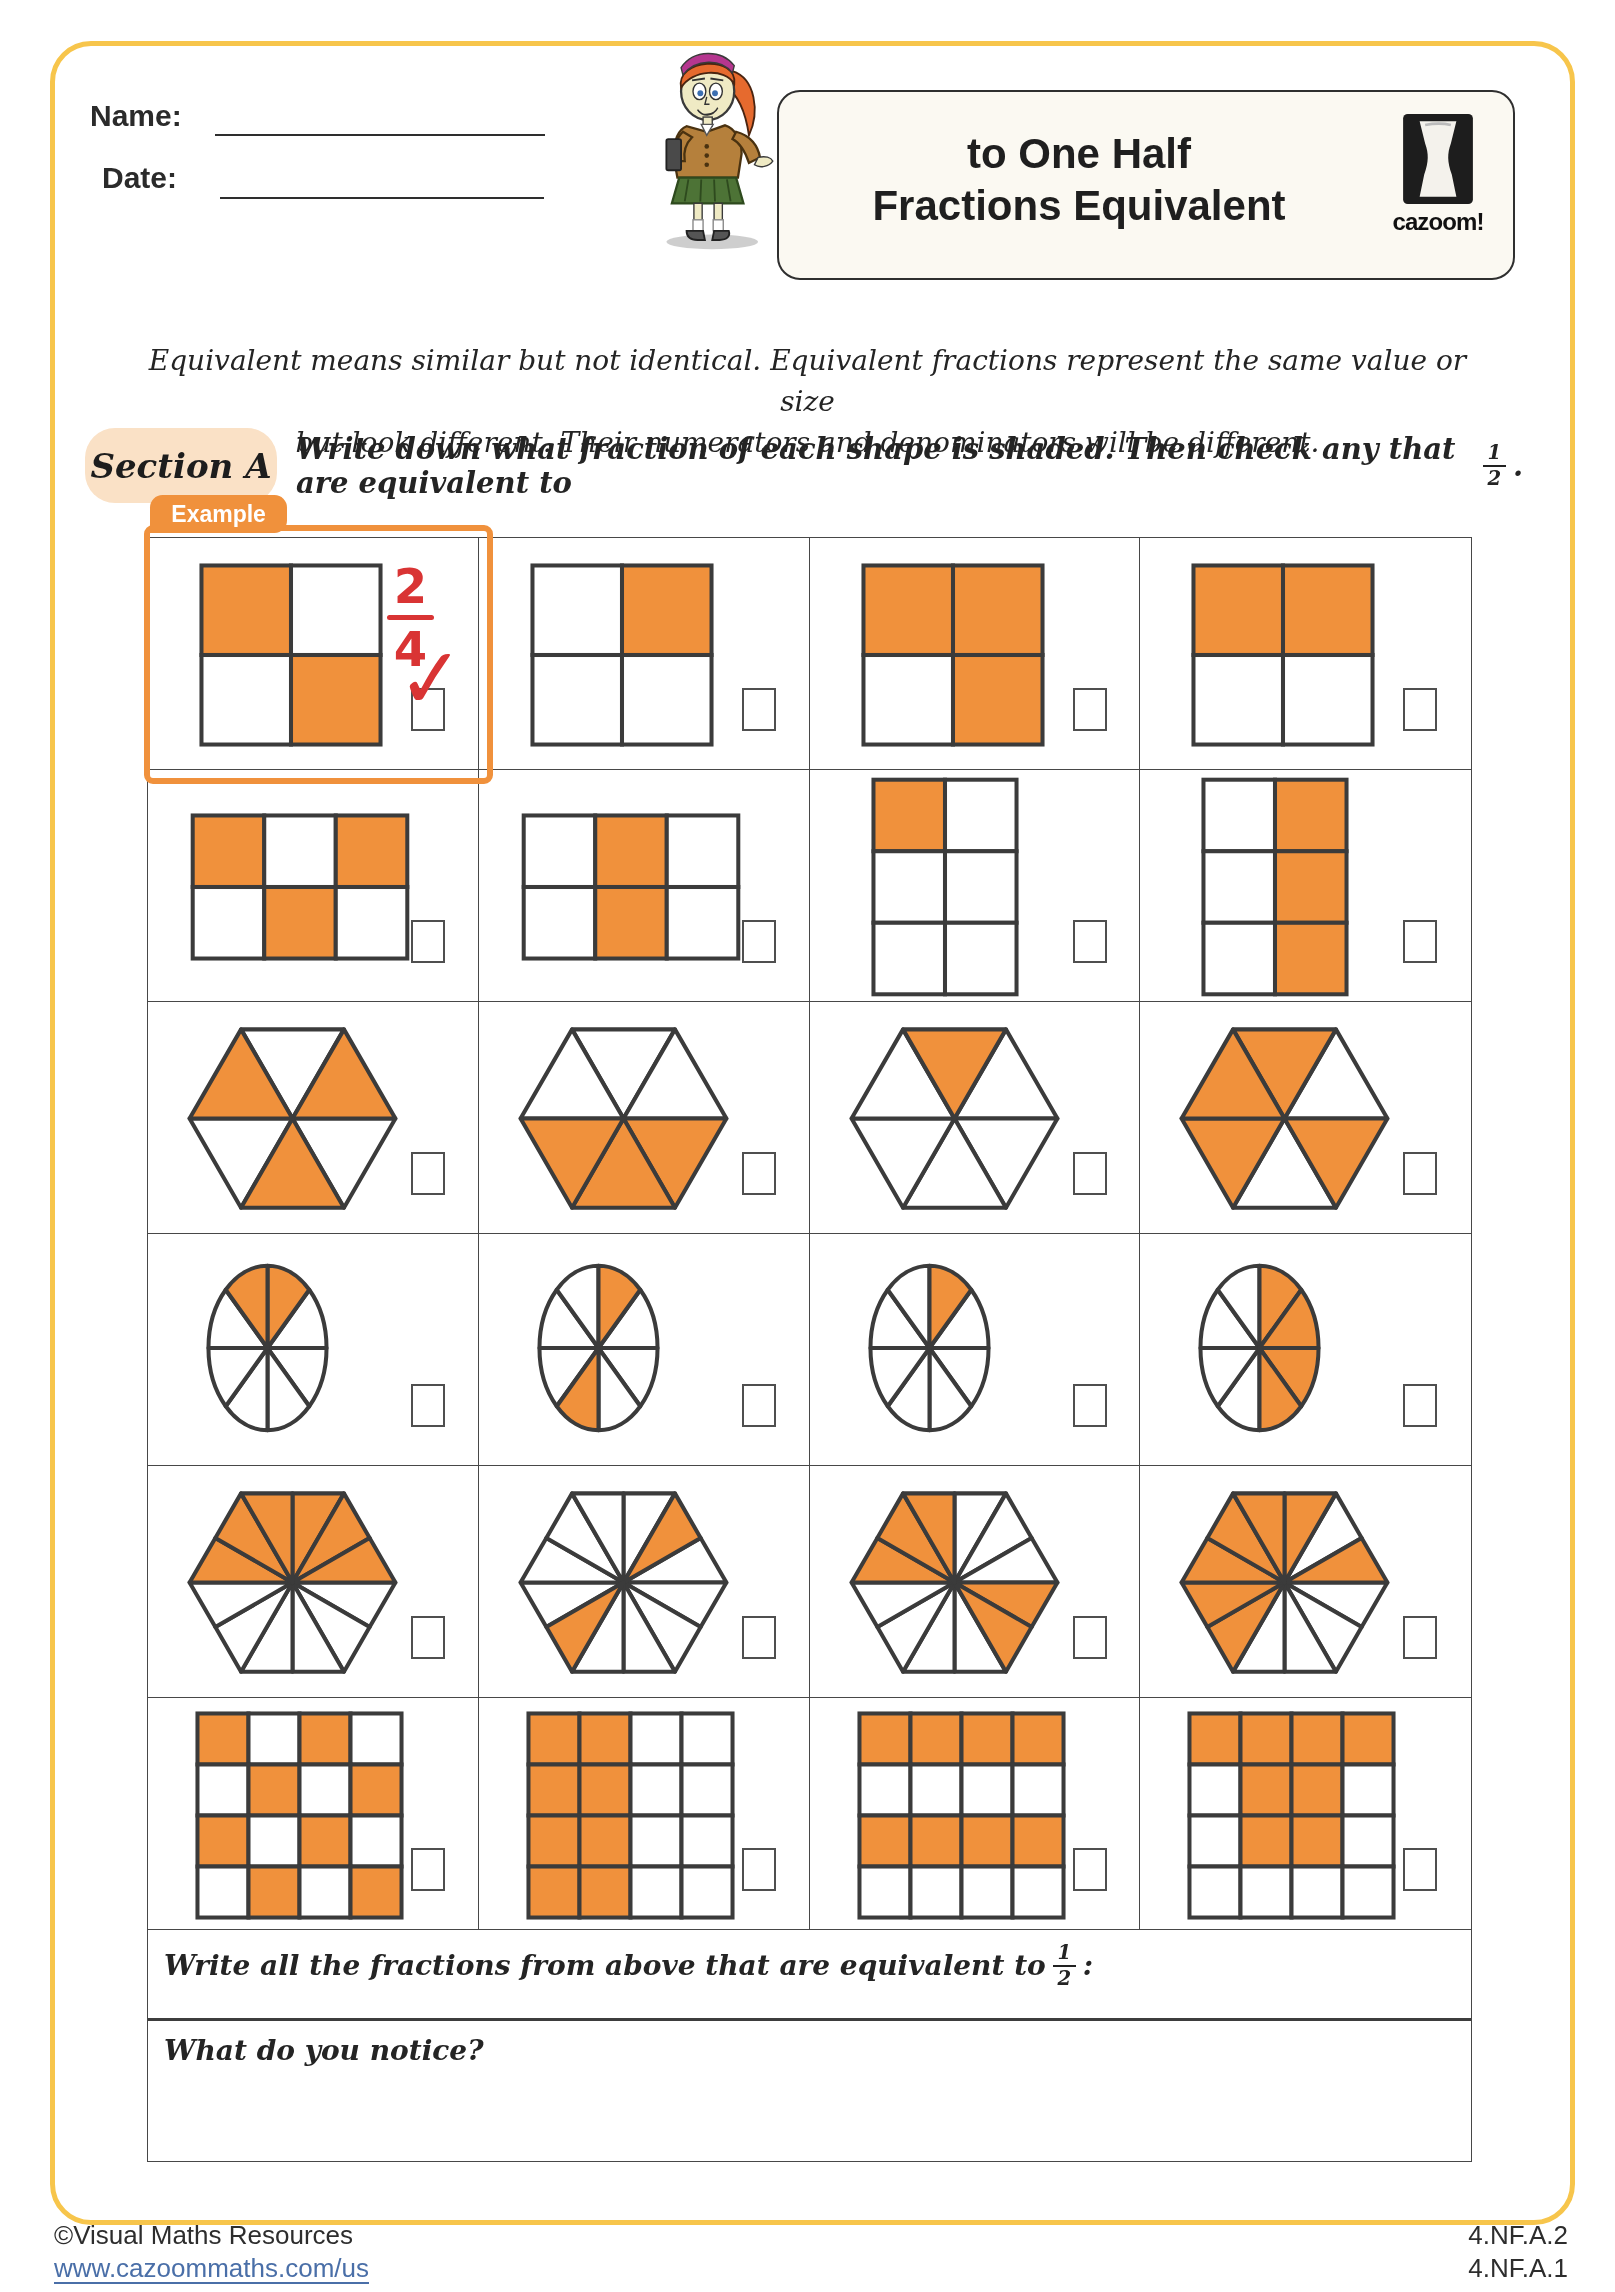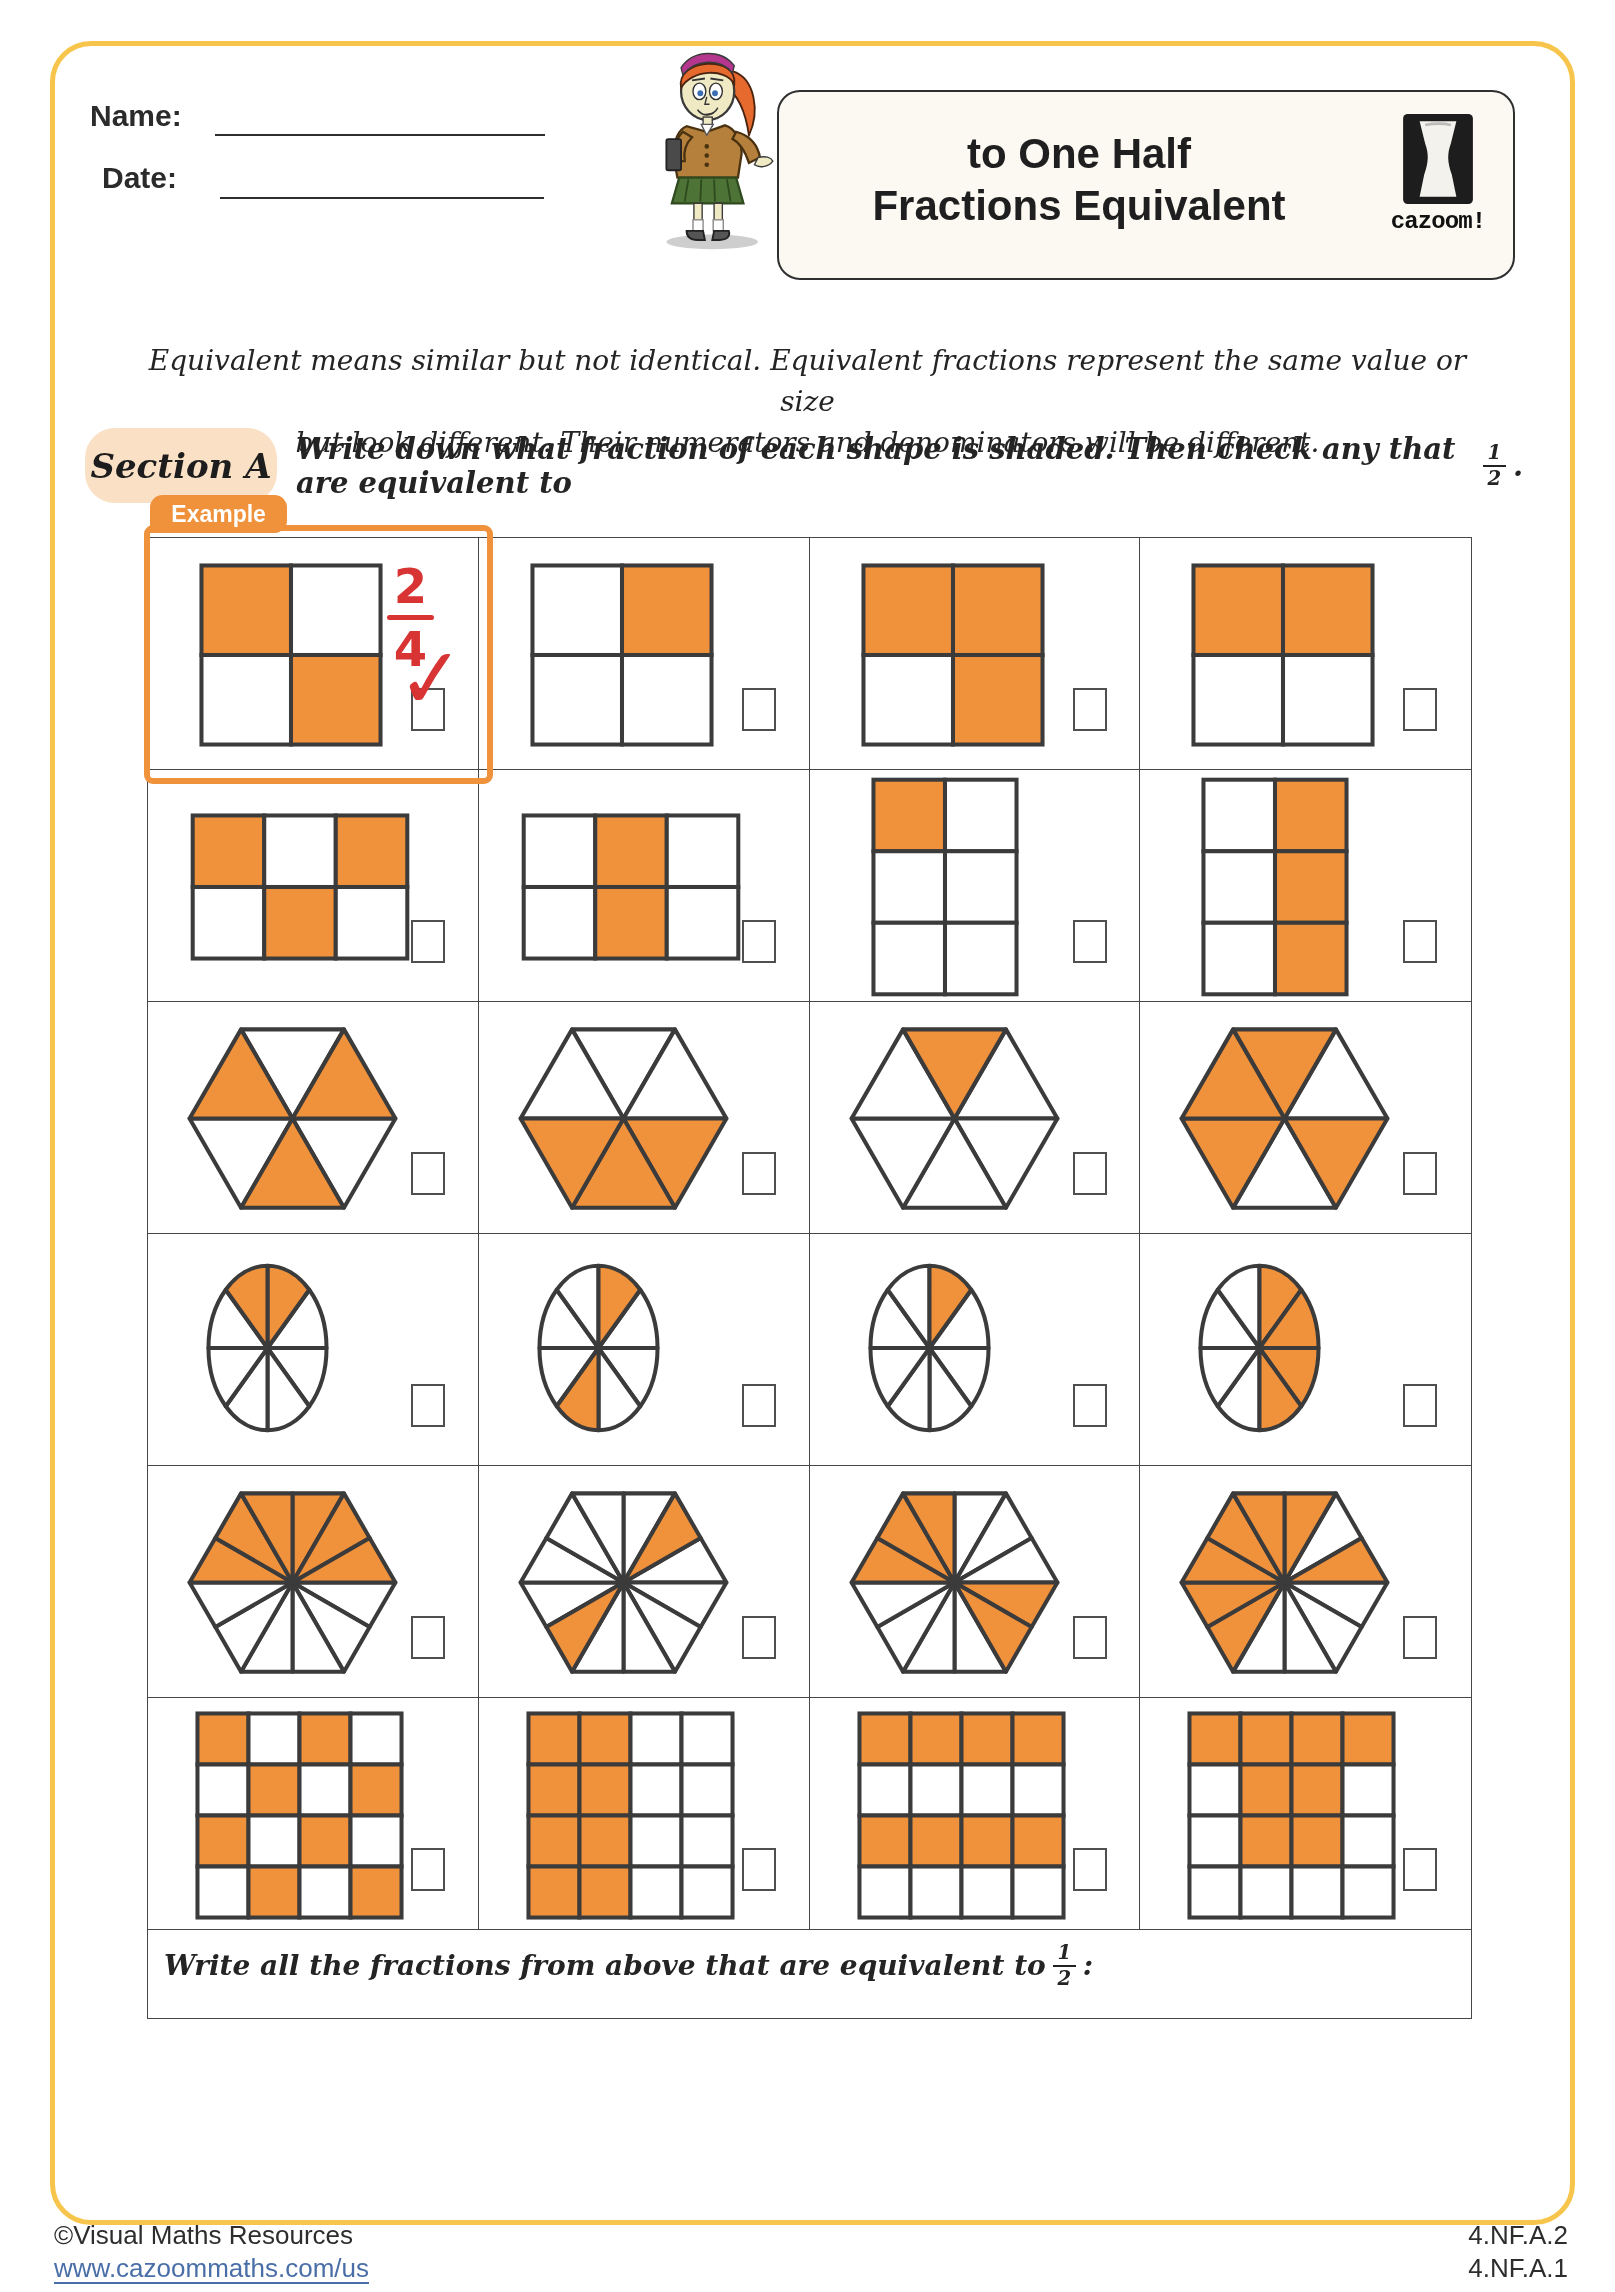--- a/index.html
+++ b/index.html
@@ -9,21 +9,21 @@
          border:5.4px solid #F7C54B;border-radius:41px;}
   
   .hdr-label{position:absolute;font-size:30px;font-weight:bold;color:#2b2b2b;}
   .hdr-line{position:absolute;height:0;border-top:2.7px solid #2e2e2e;}
   .girl{position:absolute;left:622px;top:40px;}
   .title-box{position:absolute;left:777px;top:90px;width:734px;height:186px;background:#FBF9F2;
              border:2.7px solid #2f2f2f;border-radius:23px;}
   .title-text{position:absolute;left:27px;top:36px;width:546px;text-align:center;
               font-size:42px;font-weight:bold;color:#1f1f1f;line-height:52px;}
   .logo{position:absolute;right:21.5px;top:21.5px;width:107px;text-align:center;}
-  .logo-text{font-family:Liberation Mono, monospace;font-weight:bold;font-size:24px;color:#111;margin-top:1.8px;letter-spacing:-0.9px;}
+  .logo-text{font-family:Liberation Sans, sans-serif;font-weight:bold;font-size:24px;color:#111;margin-top:1.8px;letter-spacing:-0.9px;}
   
   .intro{position:absolute;left:136px;top:340px;width:1343px;text-align:center;
          font-family:"DejaVu Serif",serif;font-style:italic;font-weight:500;
          font-size:28px;line-height:41px;color:#242424;}
   .section-label{position:absolute;left:85px;top:428px;width:192px;height:75px;background:#FAE1C6;
                  border-radius:30px;display:flex;align-items:center;justify-content:center;
                  font-family:"DejaVu Serif",serif;font-style:italic;font-weight:bold;font-size:34px;color:#1d1d1d;}
   .section-instruction{position:absolute;left:296px;top:433px;width:1227px;height:66px;
                  display:flex;align-items:center;font-family:"DejaVu Serif",serif;font-style:italic;
                  font-weight:600;font-size:29px;color:#242424;}
@@ -481,20 +481,24 @@
         <span>Write all the fractions from above that are equivalent to</span>
         <span class="frac">
           <span class="num">1</span>
           <span class="den">2</span>
         </span>
         <span>:</span>
       </div>
       <div class="answer-space"></div>
     </div>
 
+    <div id="prompt-notice" class="prompt-box">
+      <div class="prompt-line">What do you notice?</div>
+      <div class="answer-space"></div>
+    </div>
   </div>
 
   <div class="footer-left">
     <div>©Visual Maths Resources</div>
     <div><span class="footer-link">www.cazoommaths.com/us</span></div>
   </div>
   <div class="footer-right">
     <div>4.NF.A.2</div>
     <div>4.NF.A.1</div>
   </div>

